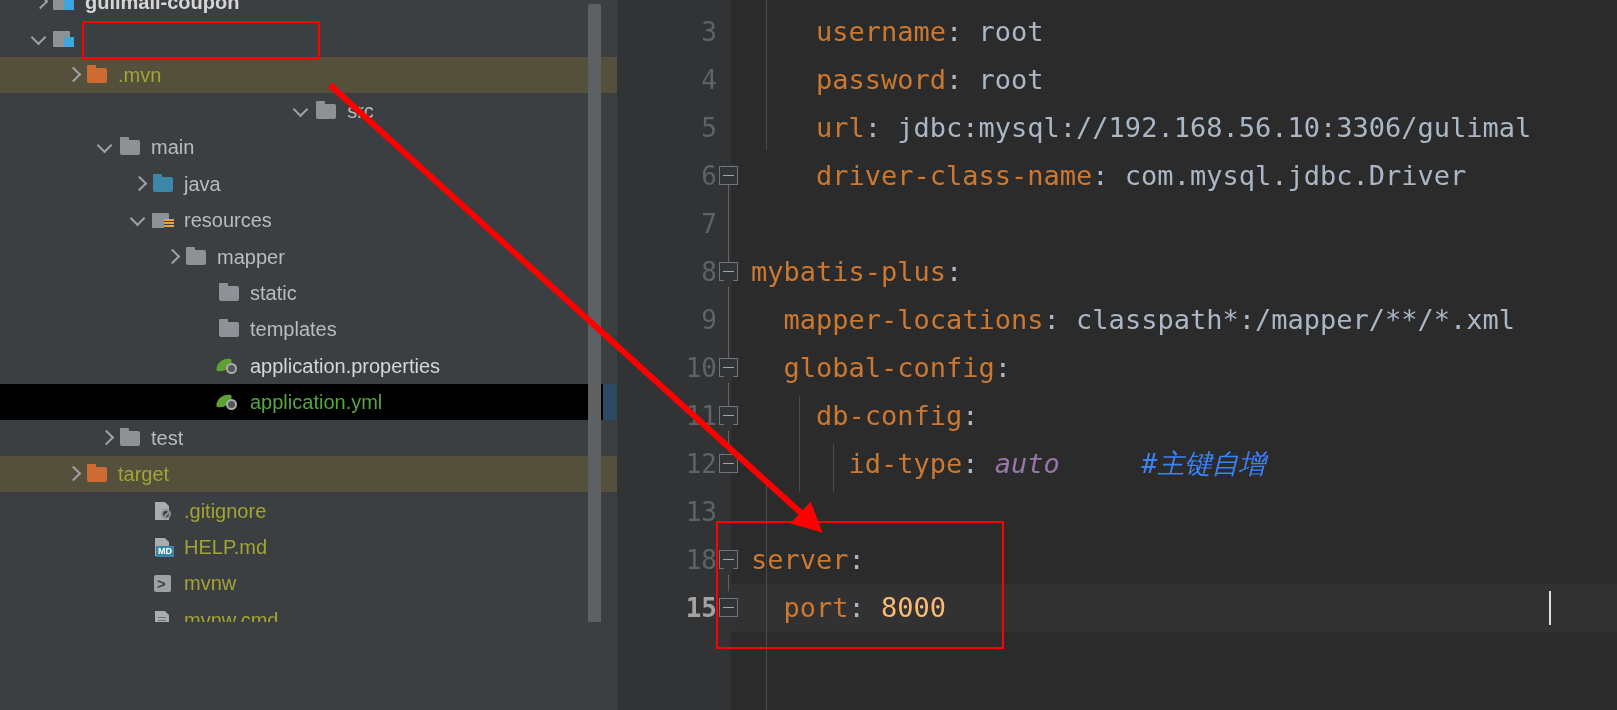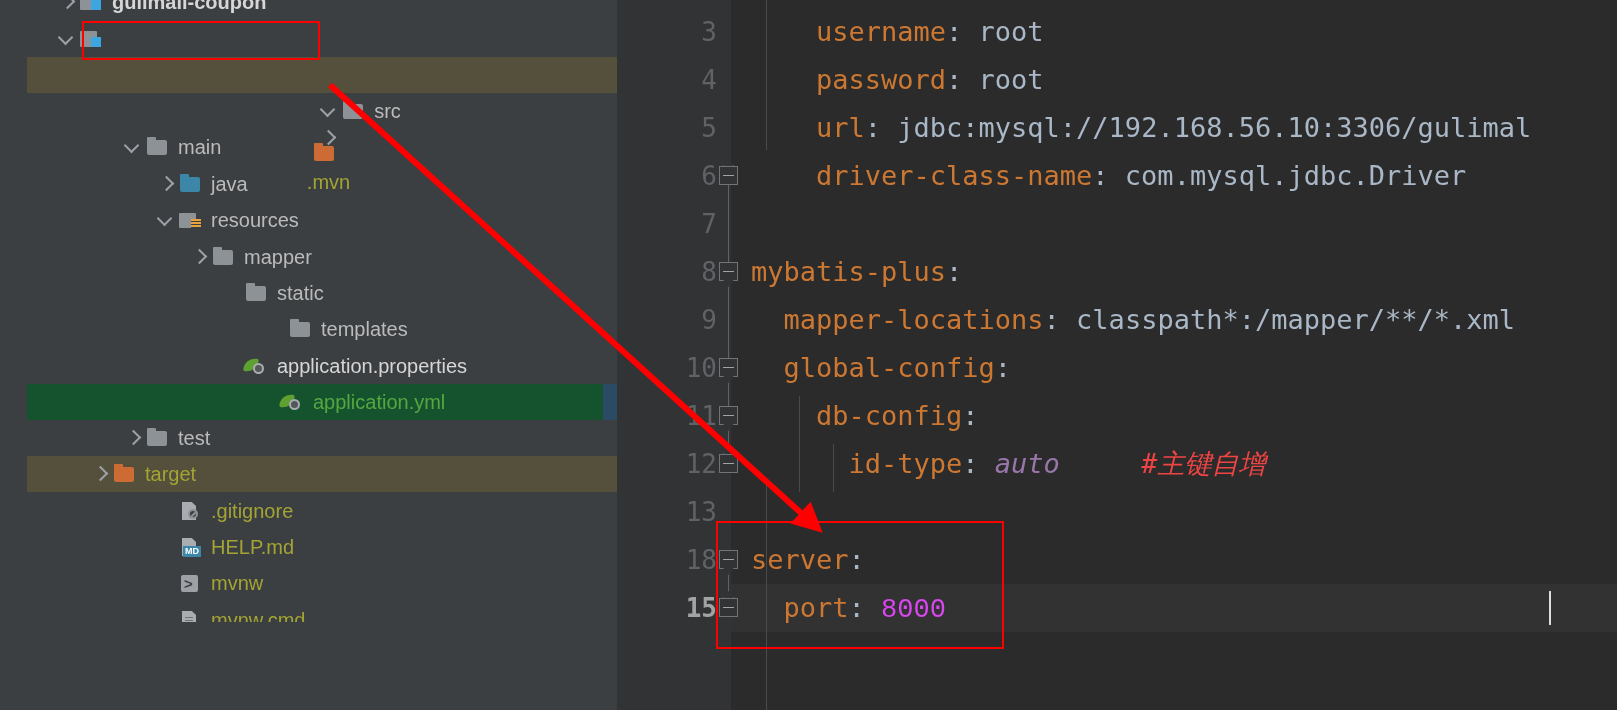--- a/index.html
+++ b/index.html
@@ -17,34 +17,33 @@
   }
 
   
   #sidebar {
     position: absolute;
     left: 0; top: 0;
     width: 603px;
     height: 622px;
     background: #3C3F41;
     overflow: hidden;
-    margin-left: 27px;
   }
   .tree-row {
     position: absolute;
     left: 0;
     width: 603px;
     height: 36px;
     display: flex;
     align-items: center;
     white-space: nowrap;
     font-size: 20px;
     color: #BBBBBB;
   }
-  .tree-row.sel  { background: #14532d; padding-left: 36px; }
+  .tree-row.sel  { background: #000000; }
   .tree-row.exc  { background: #55503C; }
 
   .arrow {
     width: 22px;
     height: 36px;
     flex: 0 0 22px;
     position: relative;
   }
   .arrow.r::after, .arrow.d::after {
     content: "";
@@ -335,23 +334,23 @@
   }
   .curline-bg {
     position: absolute;
     left: 128px;
     width: 886px;
     height: 48px;
     background: #323232;
   }
   .k     { color: #CC7832; }
   .v     { color: #A9B7C6; }
-  .num   { color: #d946ef; font-family: Liberation Mono, monospace; }
+  .num   { color: #fdba74; }
   .enum  { color: #9876AA; font-style: italic; }
-  .cmt   { color: #ef4444; font-style: italic; }
+  .cmt   { color: #3b82f6; font-style: italic; }
 
   
   .iguide {
     position: absolute;
     width: 1px;
     background: #4B4B4B;
   }
 
   .caret {
     position: absolute;
@@ -386,21 +385,21 @@
           <div style="width: 30px; flex: 0 0 30px;"></div>
           <div class="arrow r"></div>
           <div class="ico modicon"></div>
           <span class="label c-white bold">gulimall-coupon</span>
         </div>
         <div class="tree-row" style="top: 21px;">
           <div style="width: 30px; flex: 0 0 30px;"></div>
           <div class="arrow d"></div>
           <div class="ico modicon"></div>
         </div>
-        <div class="tree-row exc" style="top: 57px; flex-direction: column;">
+        <div class="tree-row exc" style="top: 57px;">
           <div style="width: 63px; flex: 0 0 63px;"></div>
           <div class="arrow r"></div>
           <div class="ico folder orange"></div>
           <span class="label c-olive">.mvn</span>
         </div>
         <div class="tree-row" style="top: 93px; justify-content: center;">
           <div style="width: 63px; flex: 0 0 63px;"></div>
           <div class="arrow d"></div>
           <div class="ico folder"></div>
           <span class="label c-grey">src</span>
@@ -428,21 +427,21 @@
           <div class="arrow r"></div>
           <div class="ico folder"></div>
           <span class="label c-grey">mapper</span>
         </div>
         <div class="tree-row" style="top: 275px; text-align: center;">
           <div style="width: 195px; flex: 0 0 195px;"></div>
           <div class="arrow "></div>
           <div class="ico folder"></div>
           <span class="label c-grey">static</span>
         </div>
-        <div class="tree-row" style="top: 311px; padding-left: 44px;">
+        <div class="tree-row" style="top: 311px;">
           <div style="width: 195px; flex: 0 0 195px;"></div>
           <div class="arrow "></div>
           <div class="ico folder"></div>
           <span class="label c-grey">templates</span>
         </div>
         <div class="tree-row" style="top: 348px;">
           <div style="width: 195px; flex: 0 0 195px;"></div>
           <div class="arrow "></div>
           <div class="ico springicon"></div>
           <span class="label c-white">application.properties</span>

